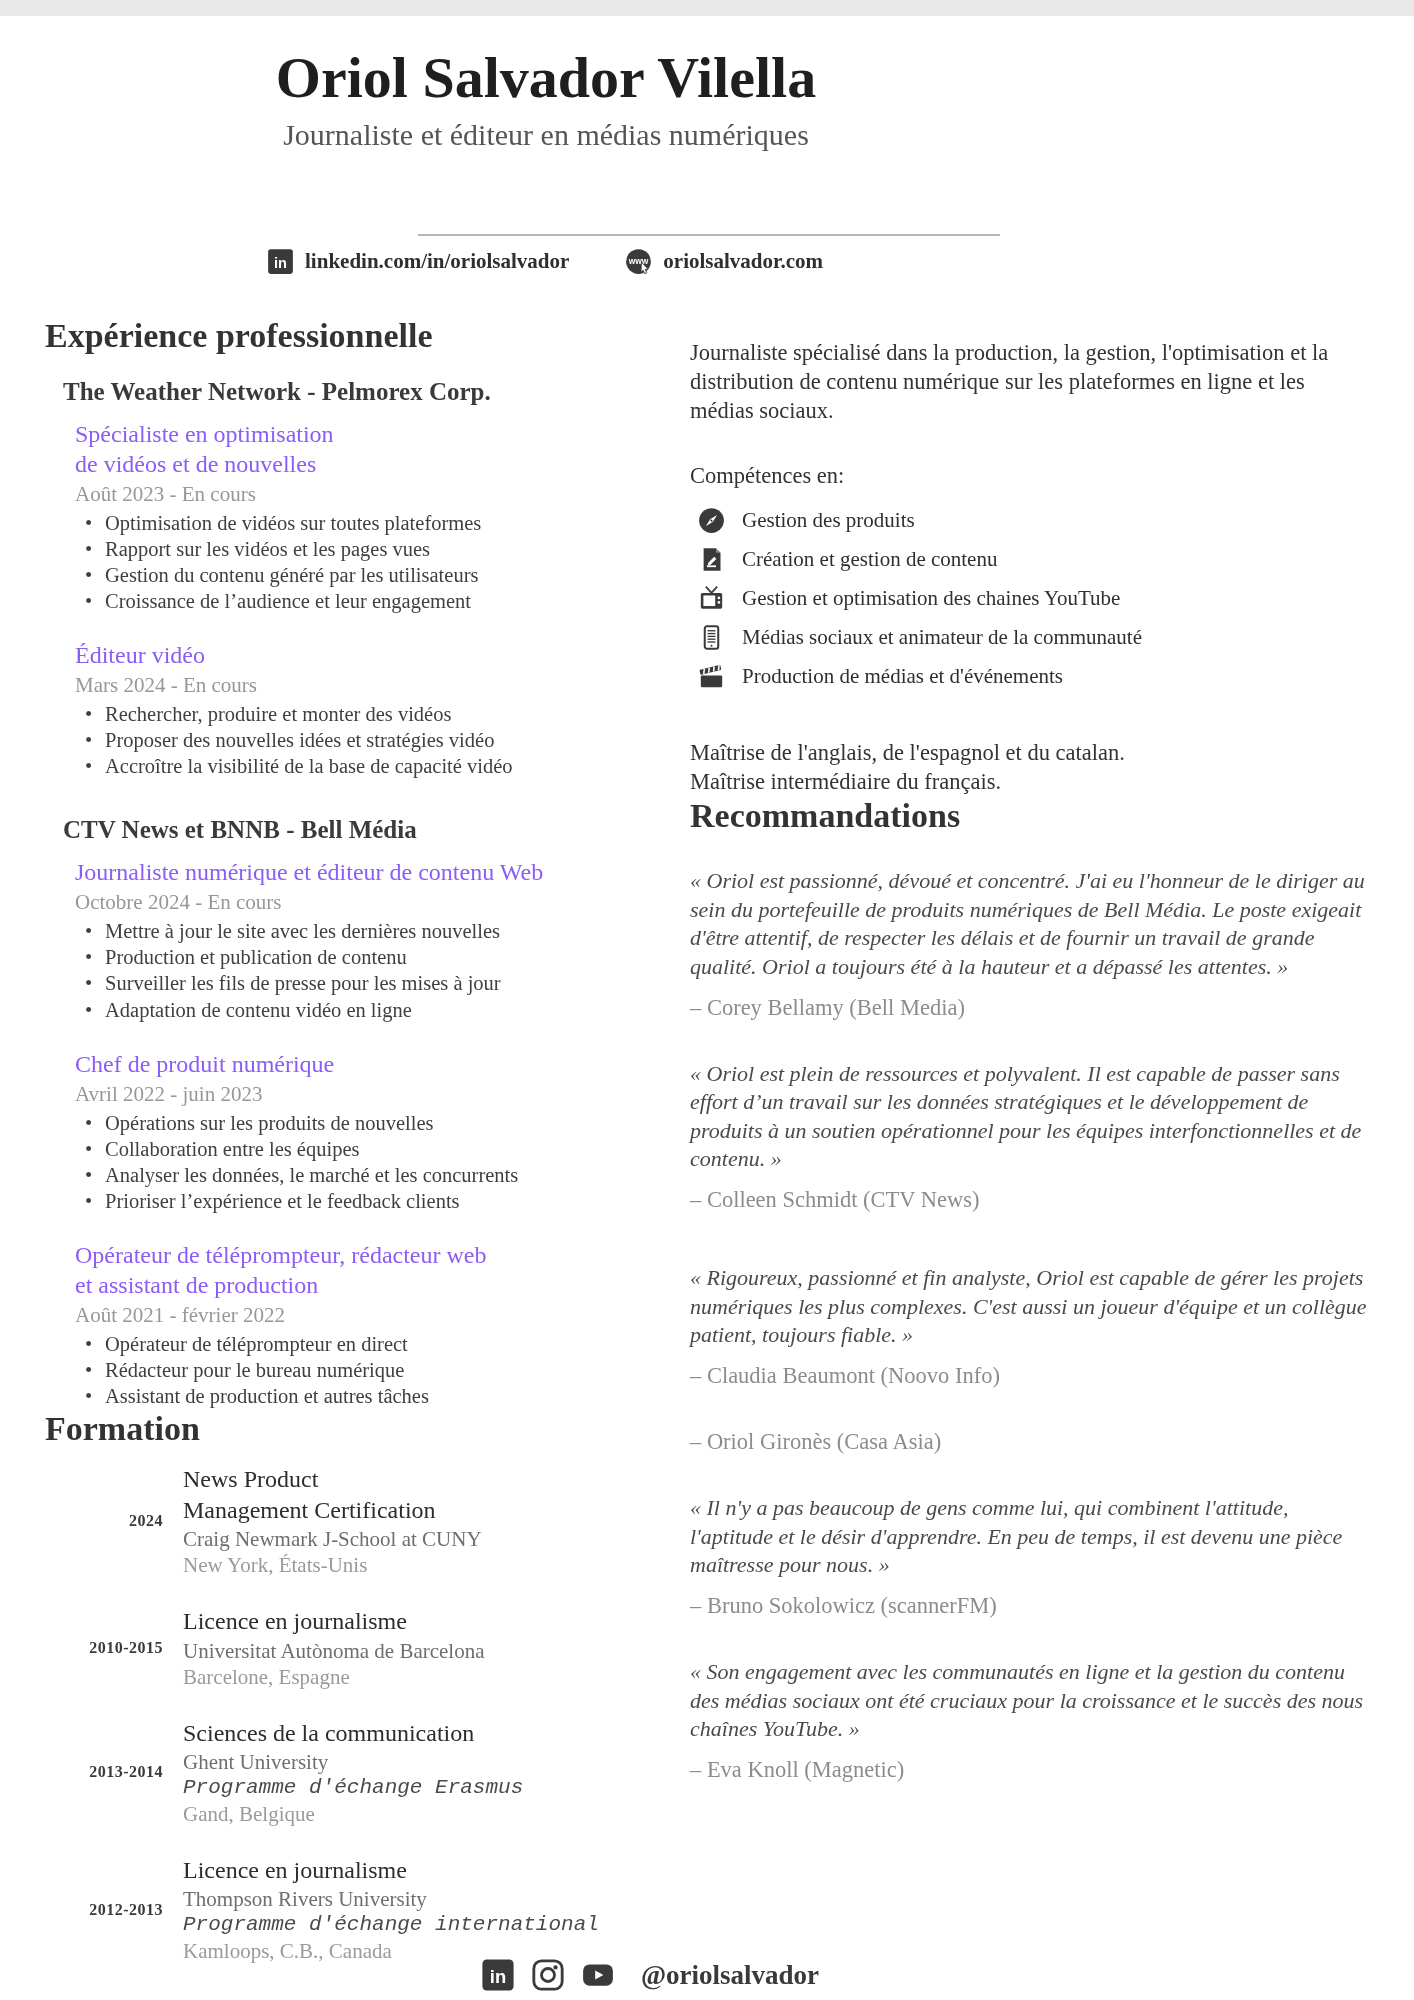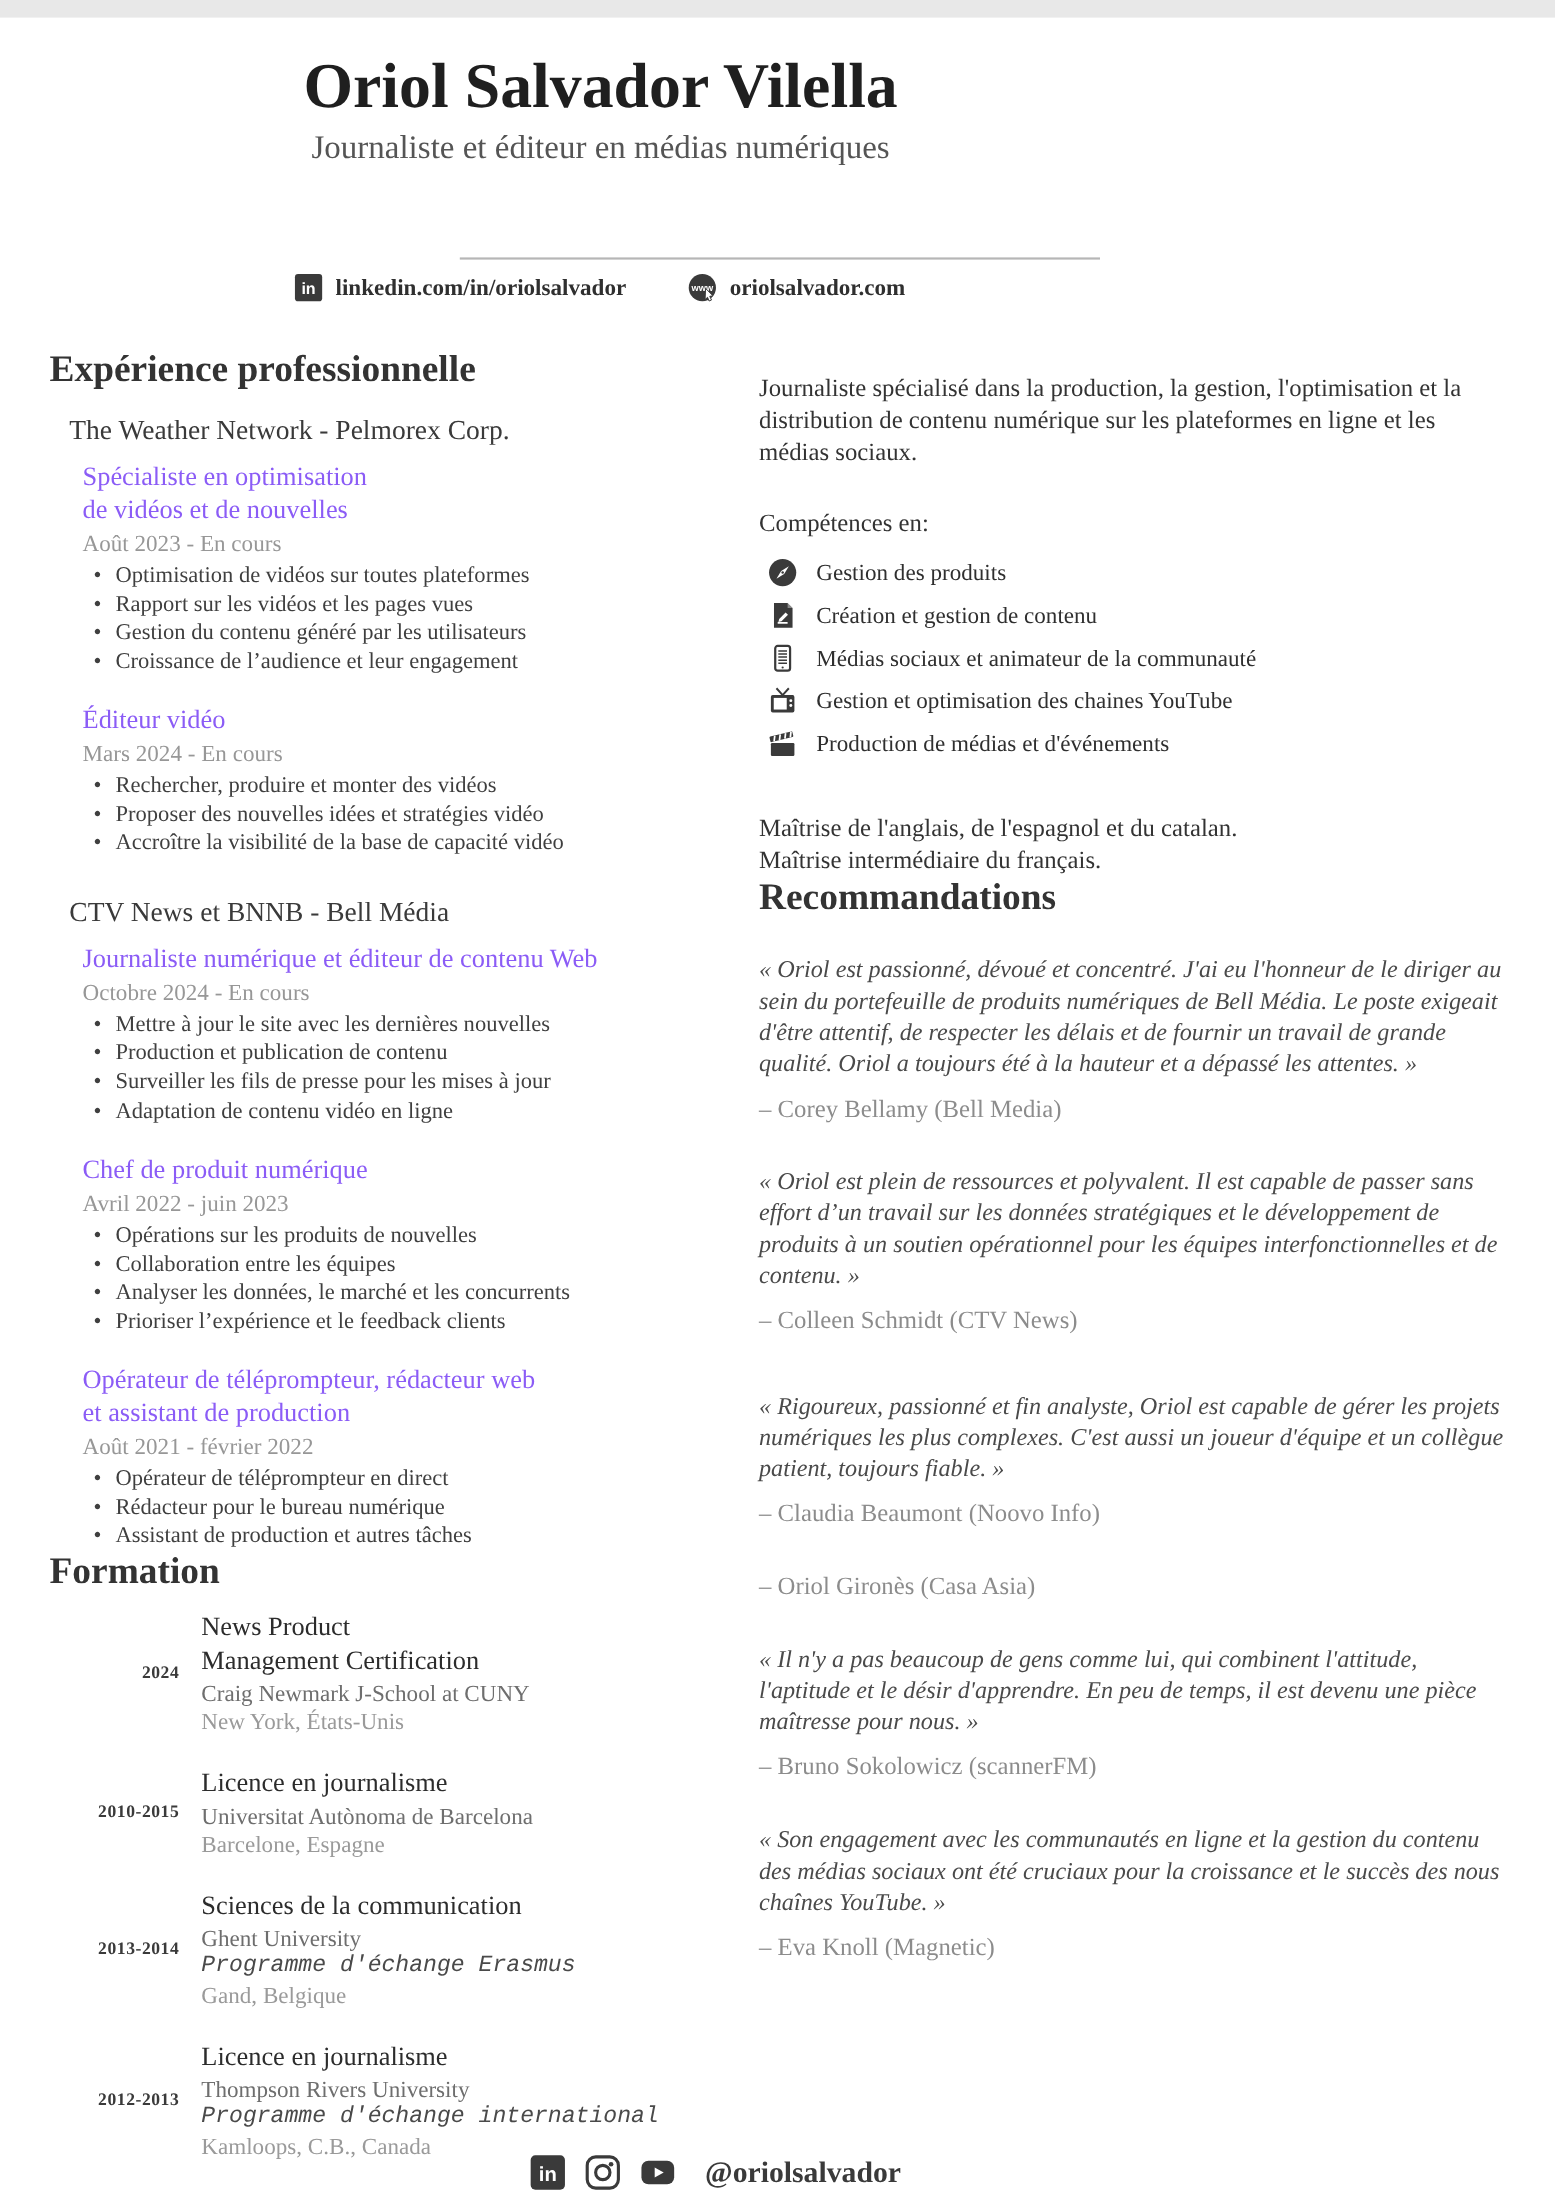--- a/index.html
+++ b/index.html
@@ -18,21 +18,21 @@
   .contact { display:flex; align-items:center; gap:11px;
     font-size:21px; font-weight:700; color:#2f2f2f; cursor:pointer; }
   .contact svg { width:27px; height:27px; display:block; }
 
   
   .col-left  { position:absolute; left:45px;  top:300px; width:622px; }
   .col-right { position:absolute; left:690px; top:322px; width:684px; }
 
   h2.sec { font-size:34px; font-weight:700; color:#333; margin:0; line-height:1.15; }
 
-  .company { font-size:25px; font-weight:400; color:#3a3a3a; margin-top:22px; margin-left:18px; line-height:1.2; }
+  .company { font-size:25px; font-weight:700; color:#3a3a3a; margin-top:22px; margin-left:18px; line-height:1.2; }
   .role { margin-left:30px; margin-top:12px; }
   .role.gap { margin-top:26px; }
   .role-title { font-size:24px; color:#8b5cf6; line-height:1.25; white-space:pre-line; }
   .role-date  { font-size:21px; color:#979797; line-height:1.24; margin-top:2px; }
   ul.bullets { list-style:none; margin:3px 0 0 0; padding:0; }
   ul.bullets li { font-size:20.5px; color:#3f3f3f; line-height:1.27; padding-left:30px; position:relative; }
   ul.bullets li::before { content:"\2022"; position:absolute; left:10px; color:#3f3f3f; }
 
   .formation { margin-top:46px; }
   .edu { display:grid; grid-template-columns:118px 1fr; column-gap:20px; align-items:center; margin-top:28px; }
@@ -223,44 +223,44 @@
               <path d="M16 2 l4 4 h-4 z" fill="#fff" opacity="0.4"></path>
               <line x1="8" y1="18" x2="16" y2="18" stroke="#fff" stroke-width="1.6"></line>
               <path d="M9.2 14.8 l5.2-5.2 1.9 1.9 -5.2 5.2 -2.5 0.6 z" fill="#fff"></path>
             </svg>
         </span>
         <span>Création et gestion de contenu</span>
       </div>
       <div class="skill">
         <span>
           <svg viewBox="0 0 24 24">
+              <path d="M7 1.5 L12 7 L17 1.5" fill="none" stroke="#3a3a3a" stroke-width="1.6"></path>
+              <rect x="2.5" y="7" width="19" height="14" rx="1.5" fill="#3a3a3a"></rect>
+              <rect x="4.8" y="9.3" width="10.5" height="9.4" fill="#fff"></rect>
+              <circle cx="18.6" cy="11.5" r="1.2" fill="#fff"></circle>
+              <circle cx="18.6" cy="15.5" r="1.2" fill="#fff"></circle>
+            </svg>
+        </span>
+        <span>Gestion et optimisation des chaines YouTube</span>
+      </div>
+      <div class="skill">
+        <span>
+          <svg viewBox="0 0 24 24">
               <rect x="6" y="2" width="12" height="20" rx="2" fill="none" stroke="#3a3a3a" stroke-width="1.8"></rect>
               <g stroke="#3a3a3a" stroke-width="1.2">
                 <line x1="8.5" y1="6" x2="15.5" y2="6"></line>
                 <line x1="8.5" y1="8.5" x2="15.5" y2="8.5"></line>
                 <line x1="8.5" y1="11" x2="15.5" y2="11"></line>
                 <line x1="8.5" y1="13.5" x2="15.5" y2="13.5"></line>
                 <line x1="8.5" y1="16" x2="15.5" y2="16"></line>
               </g>
               <circle cx="12" cy="19.4" r="0.9" fill="#3a3a3a"></circle>
             </svg>
         </span>
         <span>Médias sociaux et animateur de la communauté</span>
-      </div>
-      <div class="skill">
-        <span>
-          <svg viewBox="0 0 24 24">
-              <path d="M7 1.5 L12 7 L17 1.5" fill="none" stroke="#3a3a3a" stroke-width="1.6"></path>
-              <rect x="2.5" y="7" width="19" height="14" rx="1.5" fill="#3a3a3a"></rect>
-              <rect x="4.8" y="9.3" width="10.5" height="9.4" fill="#fff"></rect>
-              <circle cx="18.6" cy="11.5" r="1.2" fill="#fff"></circle>
-              <circle cx="18.6" cy="15.5" r="1.2" fill="#fff"></circle>
-            </svg>
-        </span>
-        <span>Gestion et optimisation des chaines YouTube</span>
       </div>
       <div class="skill">
         <span>
           <svg viewBox="0 0 24 24">
               <g transform="rotate(-14 4 9)">
                 <rect x="2" y="5.5" width="19" height="4.6" rx="0.8" fill="#3a3a3a"></rect>
                 <g stroke="#fff" stroke-width="1.4">
                   <line x1="6.5" y1="5.7" x2="4.9" y2="10"></line>
                   <line x1="11" y1="5.7" x2="9.4" y2="10"></line>
                   <line x1="15.5" y1="5.7" x2="13.9" y2="10"></line>

